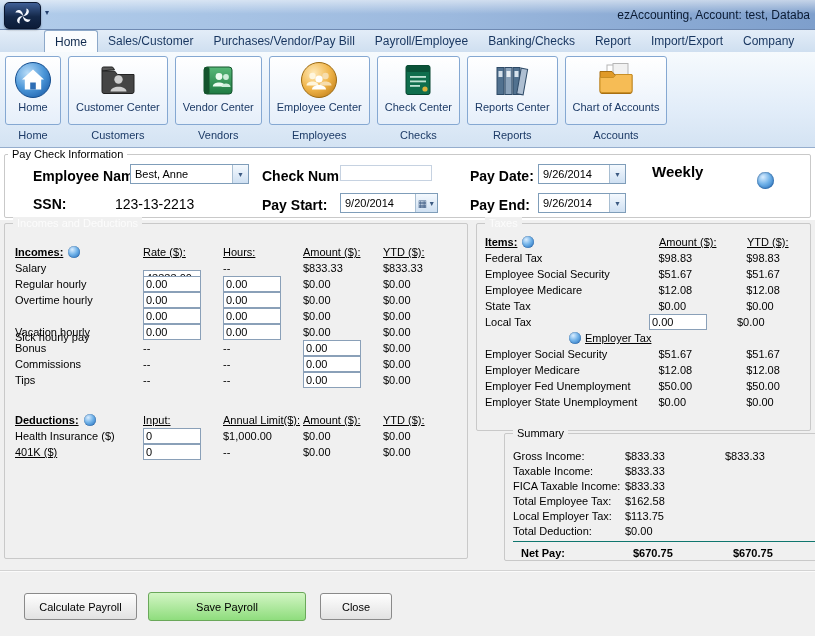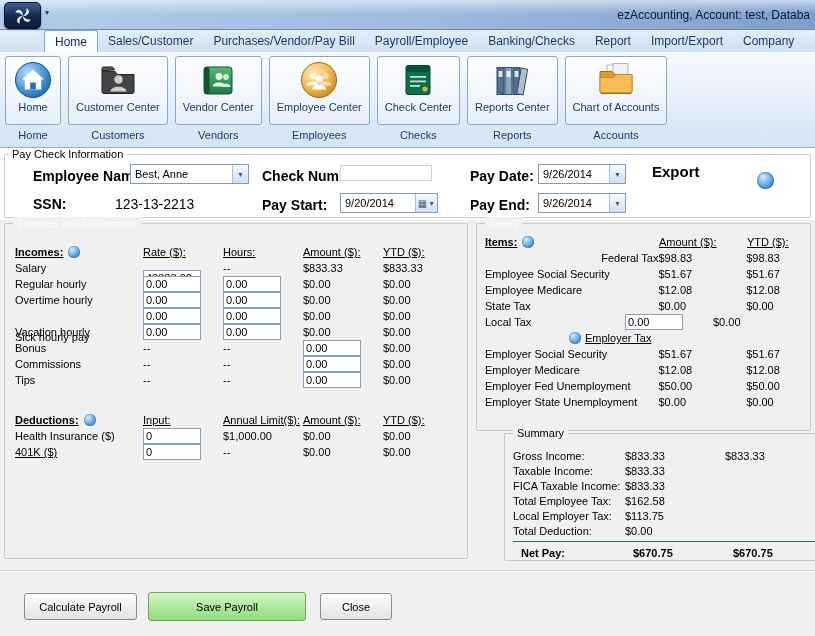--- a/index.html
+++ b/index.html
@@ -282,21 +282,21 @@
 
     <span class="lbl b" style="left:262px; top:20px">Check Number:</span>
     <input class="tbx chknum" value="" style="">
 
     <span class="lbl b" style="left:470px; top:20px">Pay Date:</span>
     <div class="combo" style="left:538px; top:16px; width:88px">
       <span class="ctxt">9/26/2014</span>
       <span class="dd">▼</span>
     </div>
 
-    <span class="freq">Export</span>
+    <span class="freq">Weekly</span>
     <span class="globe-lg"></span>
 
     <span class="lbl b" style="left:33px; top:48px">SSN:</span>
     <span class="lbl" style="left:115px; top:48px">123-13-2213</span>
 
     <span class="lbl b" style="left:262px; top:49px">Pay Start:</span>
     <div class="combo" style="left:340px; top:45px; width:98px">
       <span class="ctxt">9/20/2014</span>
       <span class="cal">
           <span>▦</span>
@@ -410,41 +410,41 @@
     <div class="gb gb-taxes">
       <span class="gb-cap cap-light">Taxes</span>
 
       <div class="trow thead tx">
         <span class="tlabel w174"><span class="hu hb">Items:</span><span class="globe"></span></span>
         <span class="tcell w88 hu">Amount ($):</span>
         <span class="tcell hu">YTD ($):</span>
       </div>
       <div id="tax-emp-rows">
           <div class="trow tx">
-            <span class="tlabel" style="width: 174px; text-align: right;">Federal Tax</span>
+            <span class="tlabel" style="width: 174px;">Federal Tax</span>
             <span class="tcell" style="width: 88px;">$98.83</span>
             <span class="tcell" style="width: 64px;">$98.83</span>
           </div>
           <div class="trow tx">
             <span class="tlabel" style="width: 174px;">Employee Social Security</span>
             <span class="tcell" style="width: 88px;">$51.67</span>
             <span class="tcell" style="width: 64px;">$51.67</span>
           </div>
           <div class="trow tx">
             <span class="tlabel" style="width: 174px;">Employee Medicare</span>
             <span class="tcell" style="width: 88px;">$12.08</span>
             <span class="tcell" style="width: 64px;">$12.08</span>
           </div>
           <div class="trow tx">
             <span class="tlabel" style="width: 174px;">State Tax</span>
             <span class="tcell" style="width: 88px;">$0.00</span>
             <span class="tcell" style="width: 64px;">$0.00</span>
           </div>
           <div class="trow tx">
-            <span class="tlabel" style="width: 140px;">Local Tax</span>
+            <span class="tlabel" style="width: 164px;">Local Tax</span>
             <span class="tcell" style="width: 88px;"><input class="tbx" value="0.00" style=""></span>
             <span class="tcell" style="width: 64px;">$0.00</span>
           </div>
         </div>
 
       <div class="emp-head">
         <span class="globe"></span>
         <span class="hu">Employer Tax</span>
       </div>
       <div id="tax-employer-rows">

